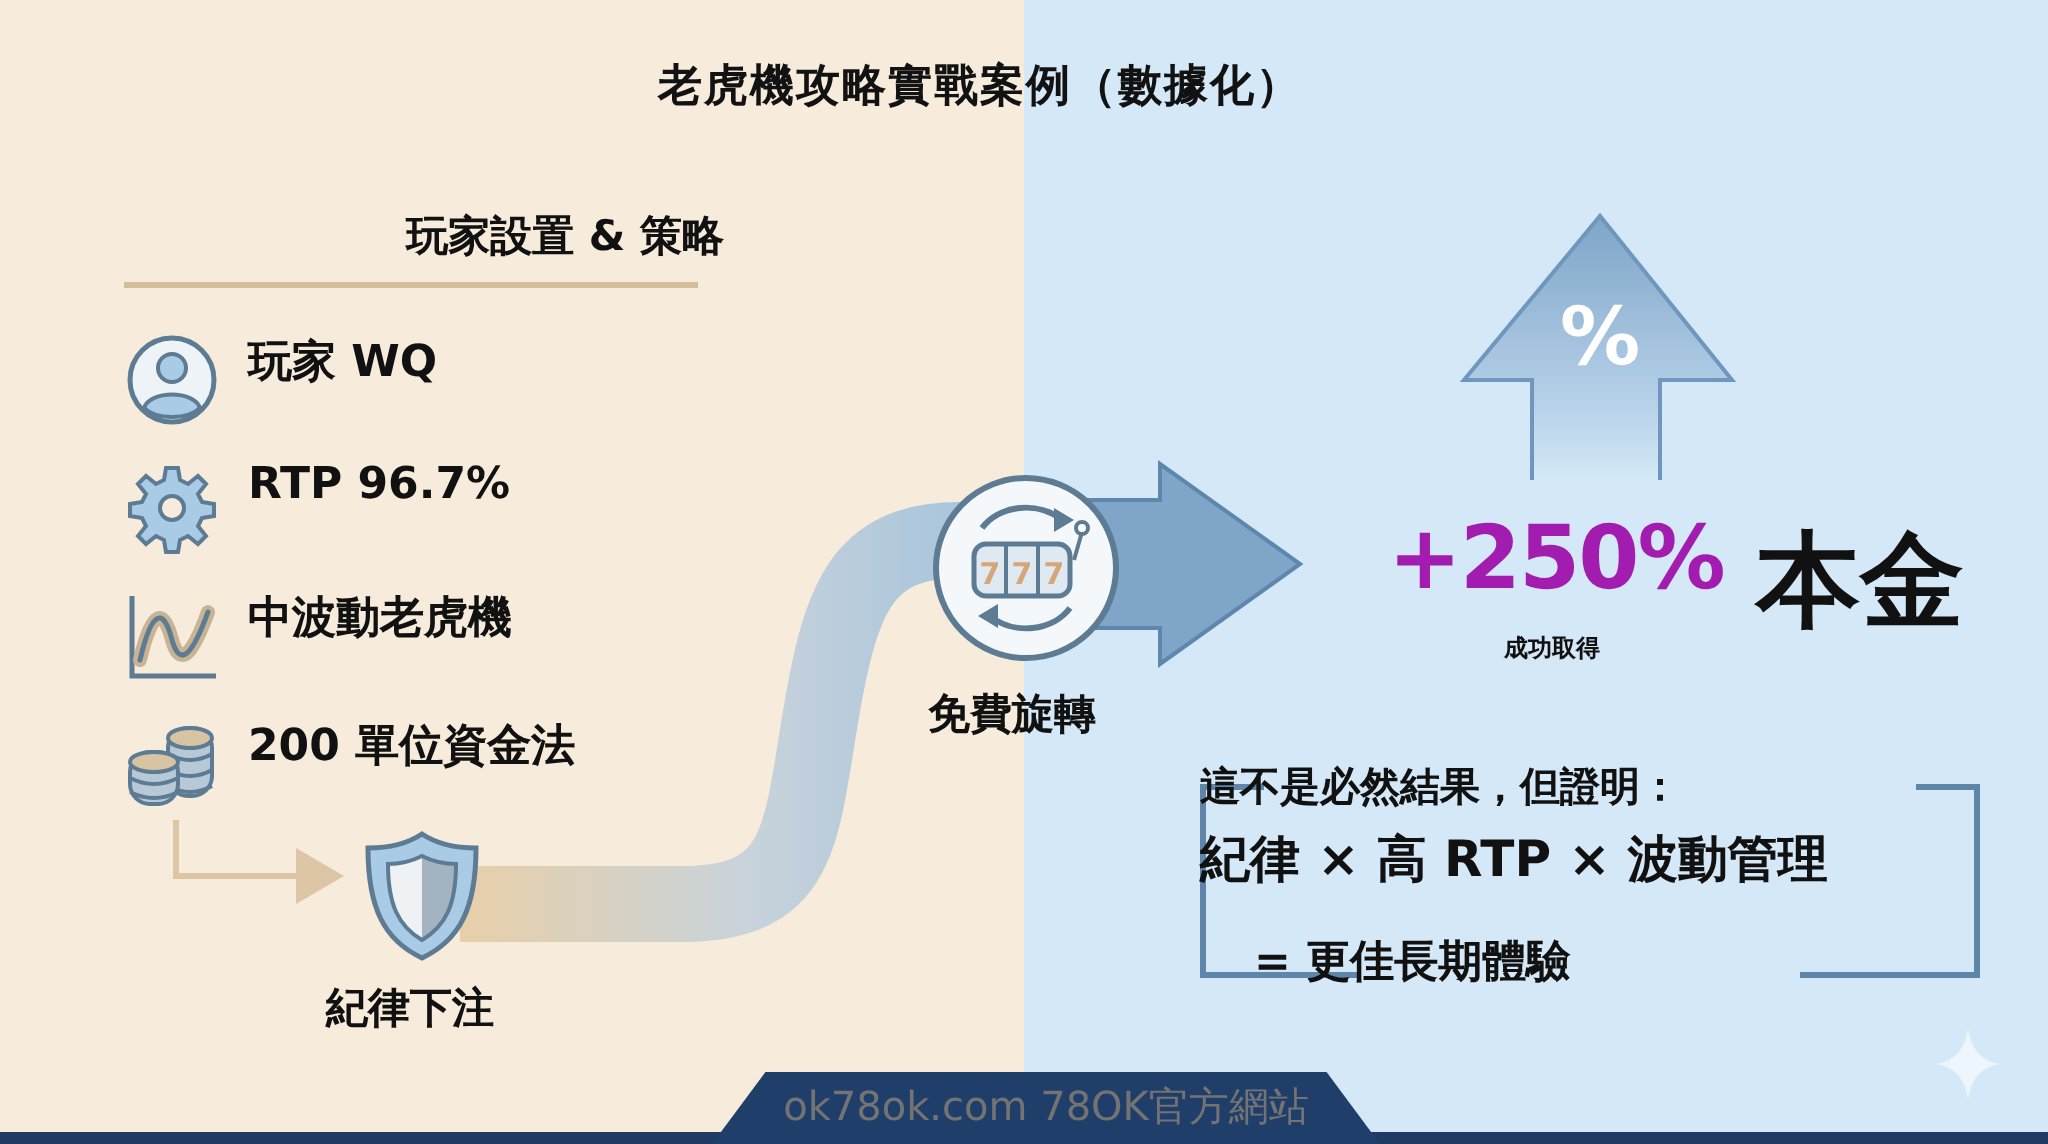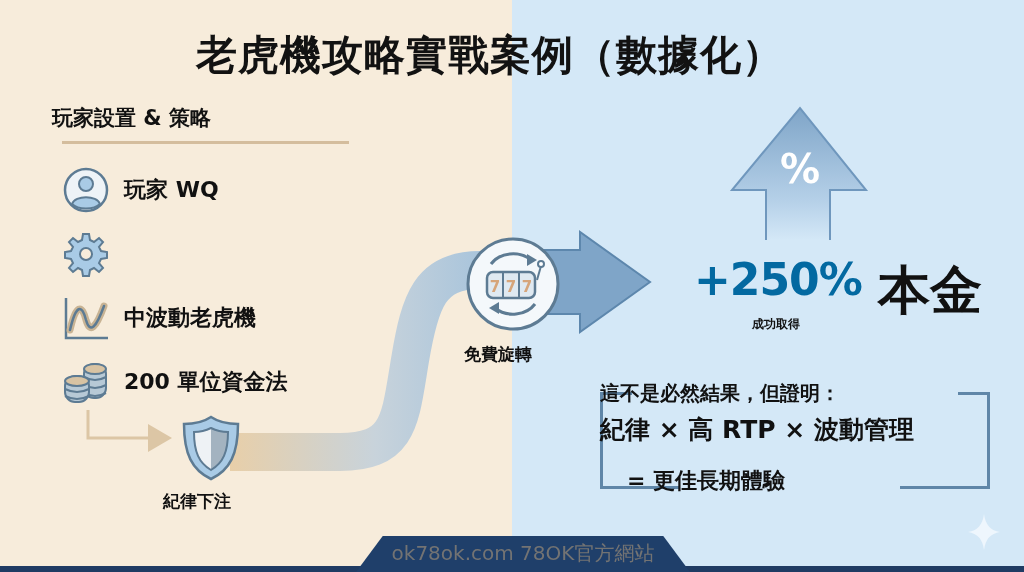--- a/index.html
+++ b/index.html
@@ -5,34 +5,34 @@
   html, body { margin:0; padding:0; }
   body {
     width:1024px; height:572px; position:relative; overflow:hidden;
     font-family: "DejaVu Sans", "Liberation Sans", sans-serif;
     color:#111;
   }
   .bg-left { position:absolute; left:0; top:0; width:512px; height:572px; background:#f7ecdb; }
   .bg-right { position:absolute; left:512px; top:0; width:512px; height:572px; background:#d4e8f7; }
   .title {
     position:absolute; left:0; top:28px; width:980px; text-align:center;
-    font-size:41px; font-weight:bold; letter-spacing:1px; color:#121212;
+    font-size:22px; font-weight:bold; letter-spacing:1px; color:#121212;
   }
   .section-heading {
-    position:absolute; left:52px; top:104px; width:290px; text-align:left;
+    position:absolute; left:72px; top:104px; width:290px; text-align:right;
     font-size:21px; font-weight:bold;
   }
   .section-rule { position:absolute; left:62px; top:141px; width:287px; height:3px; background:#d4bd9d; }
-  .list-item { position:absolute; left:62px; display:flex; align-items:center; gap:14px; }
+  .list-item { position:absolute; left:62px; display:flex; align-items:flex-start; gap:14px; }
   .list-item .label { font-size:22px; font-weight:bold; }
   .list-item svg { display:block; }
-  .flow-label { position:absolute; font-size:17px; font-weight:bold;font-family:Liberation Mono, monospace; }
+  .flow-label { position:absolute; font-size:21px; font-weight:bold;font-family:Liberation Mono, monospace; }
   .result-big {
     position:absolute; left:694px; top:254px; font-size:44px; font-weight:bold;
-    color:#0369a1; letter-spacing:-1px;
+    color:#a21caf; letter-spacing:-1px;
   }
   .result-big-suffix { position:absolute; left:878px; top:256px; font-size:52px; font-weight:bold; color:#111; }
   .result-sub { position:absolute; left:752px; top:316px; font-size:12px; font-weight:bold; }
   .box-line { position:absolute; background:#5f86a8; }
   .conclusion {
     position:absolute; left:600px; width:390px; text-align:left; font-weight:bold;
   }
   .footer-bar { position:absolute; left:0; top:566px; width:1024px; height:6px; background:#1f3b63; }
   .footer-tab {
     position:absolute; left:356px; top:536px; width:334px; height:36px;
@@ -67,20 +67,21 @@
 
 <div class="list-item" style="top:230px;">
   <span>
     <svg width="48" height="48" viewBox="0 0 48 48">
       <g fill="#a9cbe6" stroke="#5d7b93" stroke-width="2">
         <path d="M21 4h6l1 6 4 2 5-4 4 4-4 5 2 4 6 1v6l-6 1-2 4 4 5-4 4-5-4-4 2-1 6h-6l-1-6-4-2-5 4-4-4 4-5-2-4-6-1v-6l6-1 2-4-4-5 4-4 5 4 4-2z"></path>
       </g>
       <circle cx="24" cy="24" r="6" fill="#f7ecdb" stroke="#5d7b93" stroke-width="2"></circle>
     </svg>
   </span>
+  <span class="label">RTP 96.7%</span>
 </div>
 
 <div class="list-item" style="top:294px;">
   <span>
     <svg width="48" height="48" viewBox="0 0 48 48">
       <path d="M4 4 V44 H46" fill="none" stroke="#5d7b93" stroke-width="2.5"></path>
       <path d="M8 36 C14 10 20 10 24 26 C28 40 34 34 42 12" fill="none" stroke="#c8b394" stroke-width="7" stroke-linecap="round"></path>
       <path d="M8 36 C14 10 20 10 24 26 C28 40 34 34 42 12" fill="none" stroke="#5d7b93" stroke-width="2.5" stroke-linecap="round"></path>
     </svg>
   </span>

